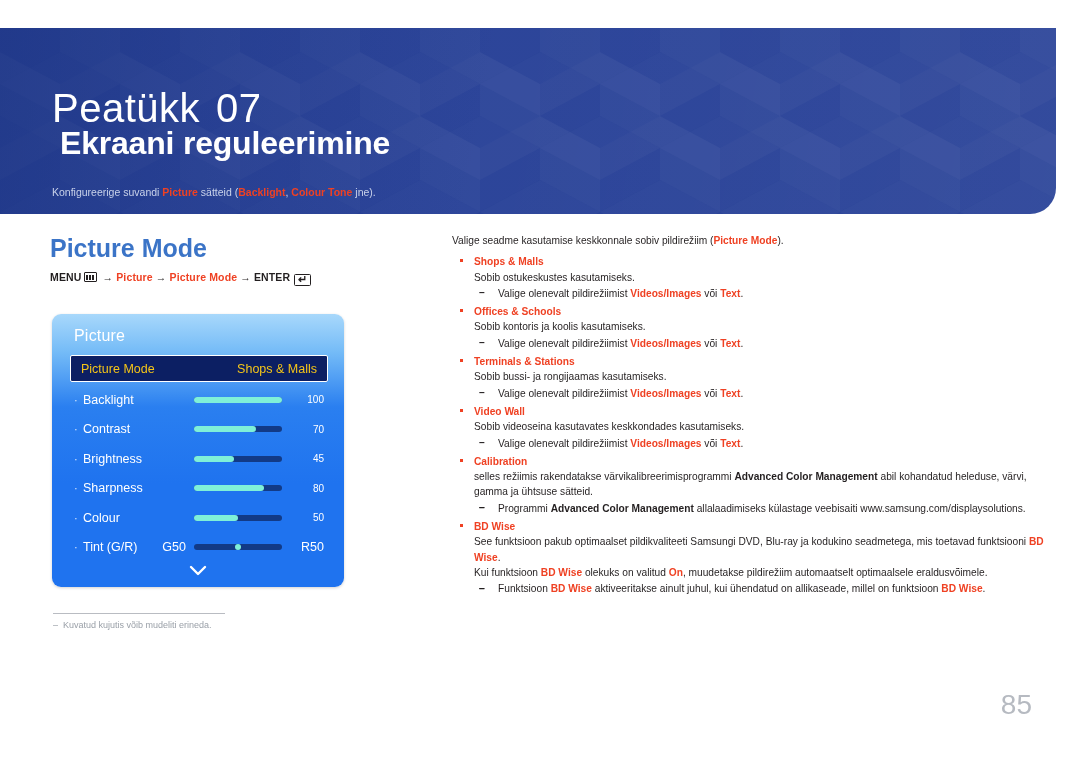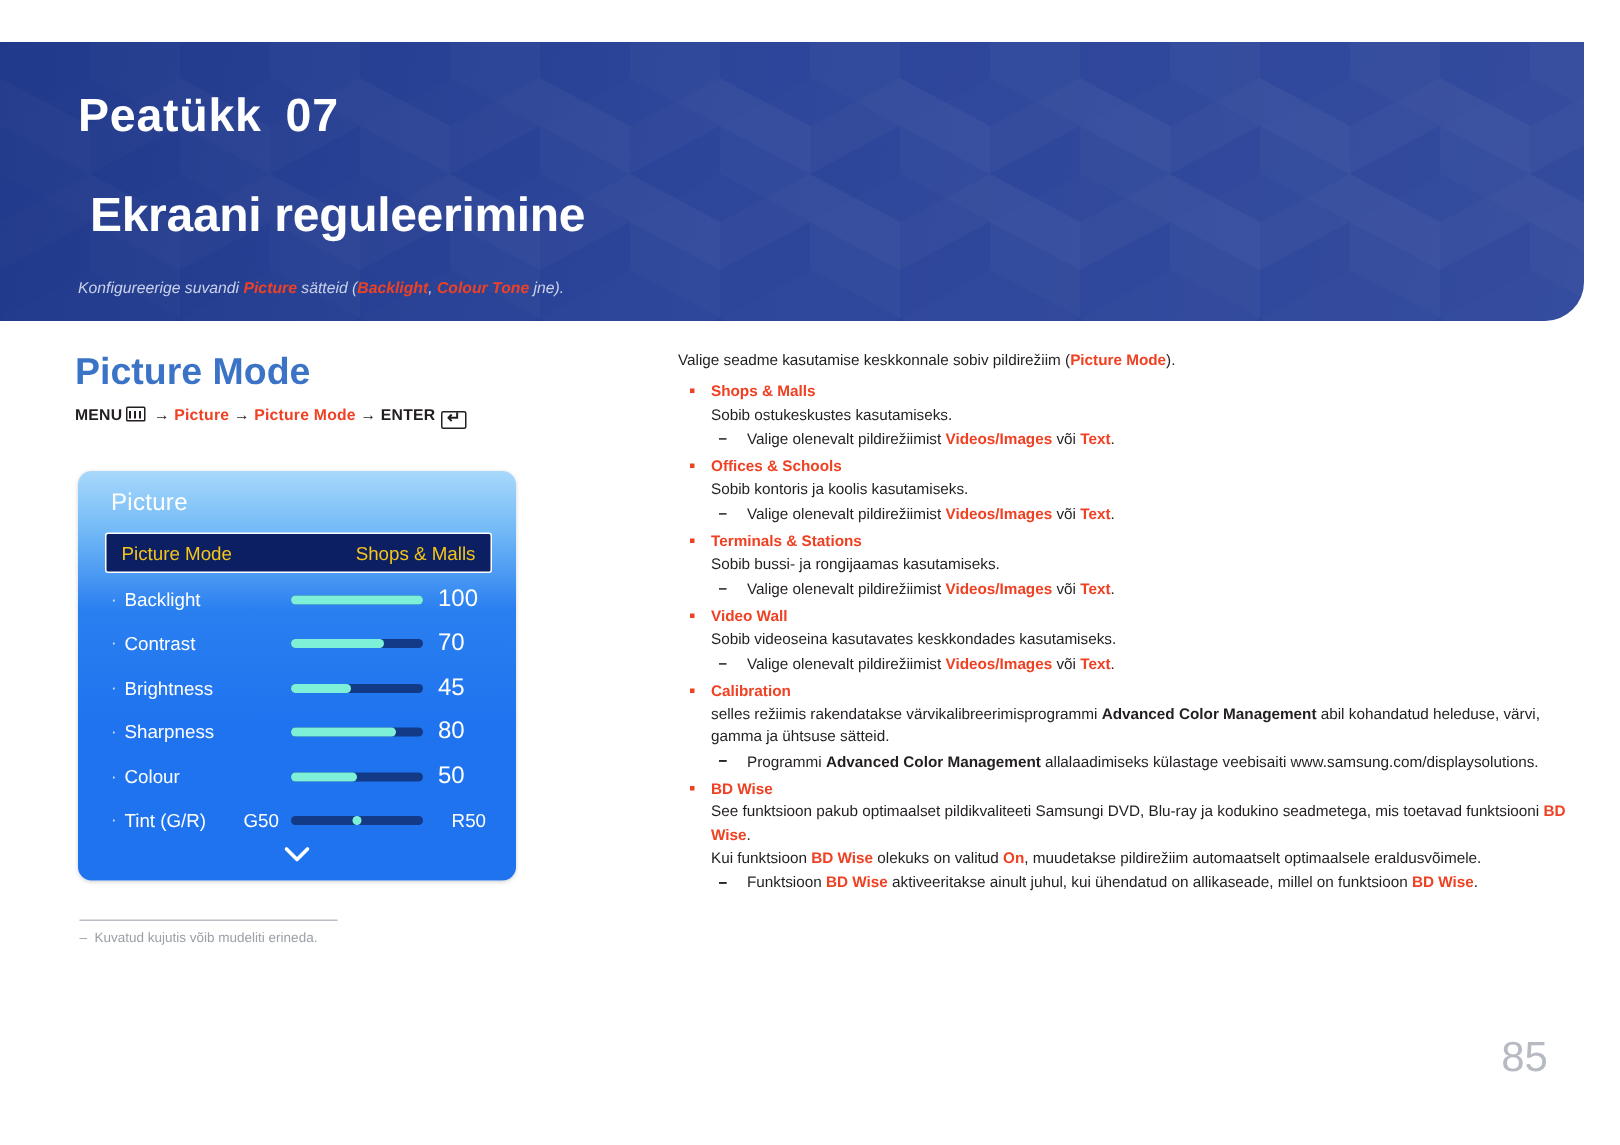--- a/index.html
+++ b/index.html
@@ -23,37 +23,36 @@
   .banner-cubes {
     position: absolute; inset: 0;
     opacity: 1;
   }
   .banner-sheen {
     position:absolute; left:0; top:0; width:100%; height:100%;
     background: linear-gradient(100deg, rgba(24,48,126,0.55) 0%, rgba(24,48,126,0.25) 22%, rgba(255,255,255,0.0) 46%, rgba(255,255,255,0.03) 100%);
     pointer-events:none;
   }
   .chapter {
-    position: absolute; left: 52px; top: 31px;
-    color: #ffffff; font-size: 31px; font-weight: bold;
+    position: absolute; left: 52px; top: 58px;
+    color: #ffffff; font-size: 40px; font-weight: normal;
     letter-spacing: 0.5px;
   }
   .chapter .num { margin-left: 16px; }
   .chapter-title {
     position: absolute; left: 60px; top: 97px;
     color: #ffffff; font-size: 32px; font-weight: bold;
     letter-spacing: -0.2px;
   }
   .banner-notes {
     position: absolute; left: 52px; top: 154px; width: 960px;
   }
   .banner-notes p {
     color: #c9d2ea; font-size: 10.5px; line-height: 20px;
     white-space: nowrap;
-    font-style: italic;
   }
   .banner-notes .hl { color: #ef4123; font-weight: bold; }
 
   
   .sec-title {
     position: absolute; left: 50px; top: 234px;
     color: #3b74c7; font-size: 25px; font-weight: bold;
   }
   .menupath {
     position: absolute; left: 50px; top: 271px;
@@ -117,21 +116,21 @@
   .slider .fill {
     position:absolute; left:0; top:0; height:6px; border-radius:3px;
     background:#7ff0d8;
   }
   .slider.tint .track { background:#123a86; }
   .slider.tint .knob {
     position:absolute; top:0px; width:6px; height:6px; border-radius:50%;
     background:#7ff0d8; transform: translateX(-50%);
   }
   .osd-row .num {
-    width: 32px; text-align: left; font-size: 16px; color:#ffffff;
+    width: 32px; text-align: right; font-size: 10px; color:#ffffff;
   }
   .osd-row .gside, .osd-row .rside {
     font-size: 12.5px; color:#ffffff;text-align:right;
   }
   .osd-row .gside { margin-right: 8px; }
   .osd-row .rside { width:32px; text-align:right; }
   .osd-chevron {
     position:absolute; left:0; bottom: 8px; width:100%; text-align:center;
     color:#ffffff; font-size: 15px; line-height: 15px;
   }

